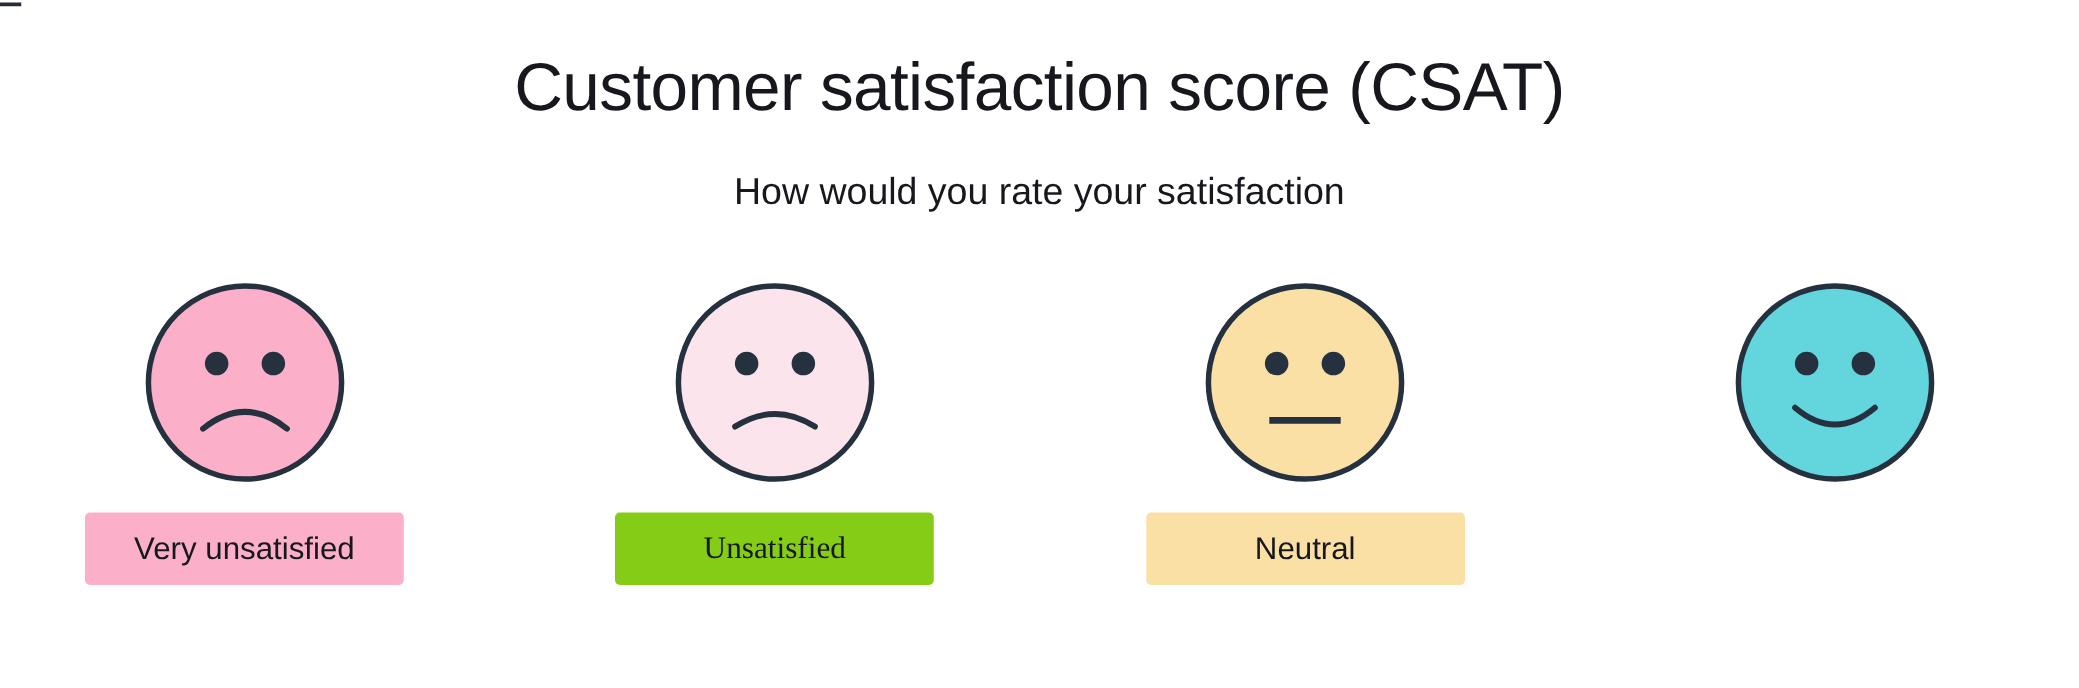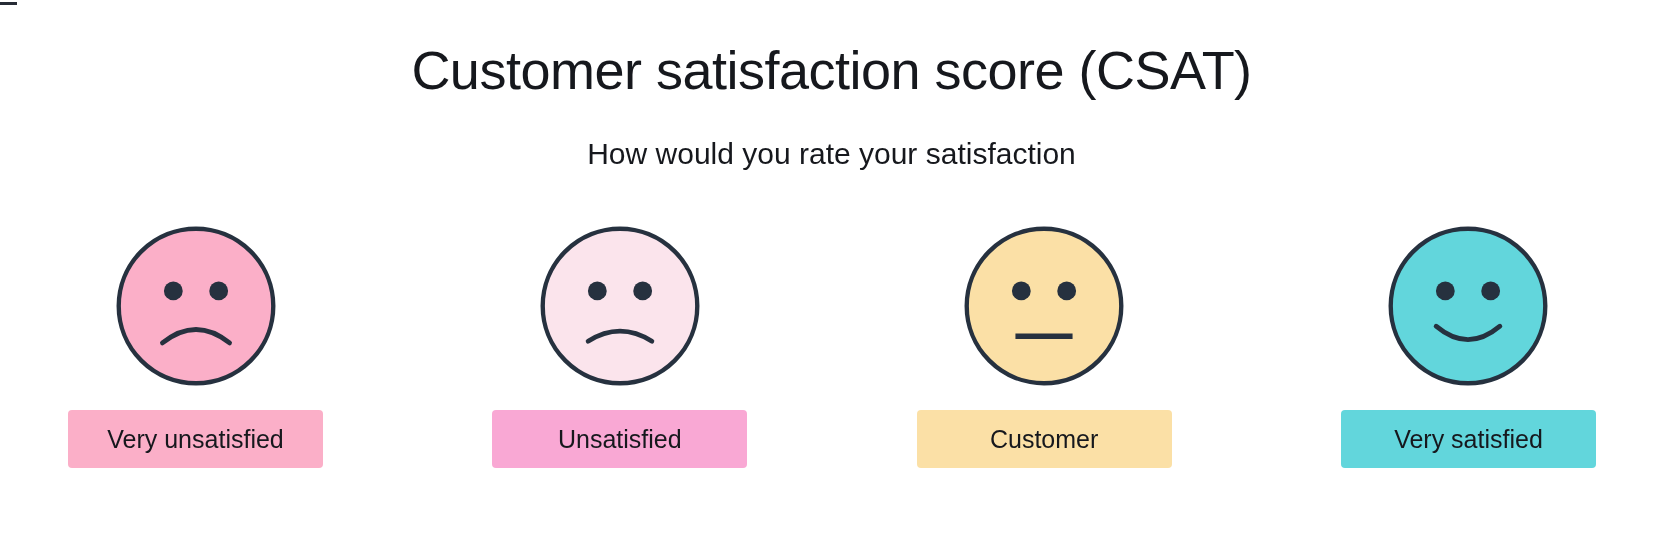--- a/index.html
+++ b/index.html
@@ -124,39 +124,38 @@
       </div>
       <div class="scale-option">
         <div class="face-wrap">
           <svg class="face-svg" viewBox="0 0 100 100" xmlns="http://www.w3.org/2000/svg">
             <circle cx="50" cy="50" r="46" fill="#FBE4EC" stroke="#26313f" stroke-width="2.6"></circle>
             <circle cx="36.5" cy="41" r="5.6" fill="#26313f"></circle>
             <circle cx="63.5" cy="41" r="5.6" fill="#26313f"></circle>
             <path d="M 31 71 Q 50 59 69 71" fill="none" stroke="#26313f" stroke-width="2.8" stroke-linecap="round"></path>
           </svg>
         </div>
-        <div class="option-pill" style="background: #f9a8d4;">Unsatisfied</div>
+        <div class="option-pill" style="background: #84cc16; font-family: Liberation Serif, serif;">Unsatisfied</div>
       </div>
       <div class="scale-option">
         <div class="face-wrap">
           <svg class="face-svg" viewBox="0 0 100 100" xmlns="http://www.w3.org/2000/svg">
             <circle cx="50" cy="50" r="46" fill="#FBE0A6" stroke="#26313f" stroke-width="2.6"></circle>
             <circle cx="36.5" cy="41" r="5.6" fill="#26313f"></circle>
             <circle cx="63.5" cy="41" r="5.6" fill="#26313f"></circle>
             <path d="M 33 68 L 67 68" fill="none" stroke="#26313f" stroke-width="3.2" stroke-linecap="butt"></path>
           </svg>
         </div>
-        <div class="option-pill" style="background: rgb(251, 224, 166);">Customer</div>
+        <div class="option-pill" style="background: rgb(251, 224, 166);">Neutral</div>
       </div>
       <div class="scale-option">
         <div class="face-wrap">
           <svg class="face-svg" viewBox="0 0 100 100" xmlns="http://www.w3.org/2000/svg">
             <circle cx="50" cy="50" r="46" fill="#62D6DC" stroke="#26313f" stroke-width="2.6"></circle>
             <circle cx="36.5" cy="41" r="5.6" fill="#26313f"></circle>
             <circle cx="63.5" cy="41" r="5.6" fill="#26313f"></circle>
             <path d="M 31 62 Q 50 78 69 62" fill="none" stroke="#26313f" stroke-width="2.8" stroke-linecap="round"></path>
           </svg>
         </div>
-        <div class="option-pill" style="background: rgb(98, 214, 220);">Very satisfied</div>
       </div>
     </div>
 
 </div>
 
 </body></html>

